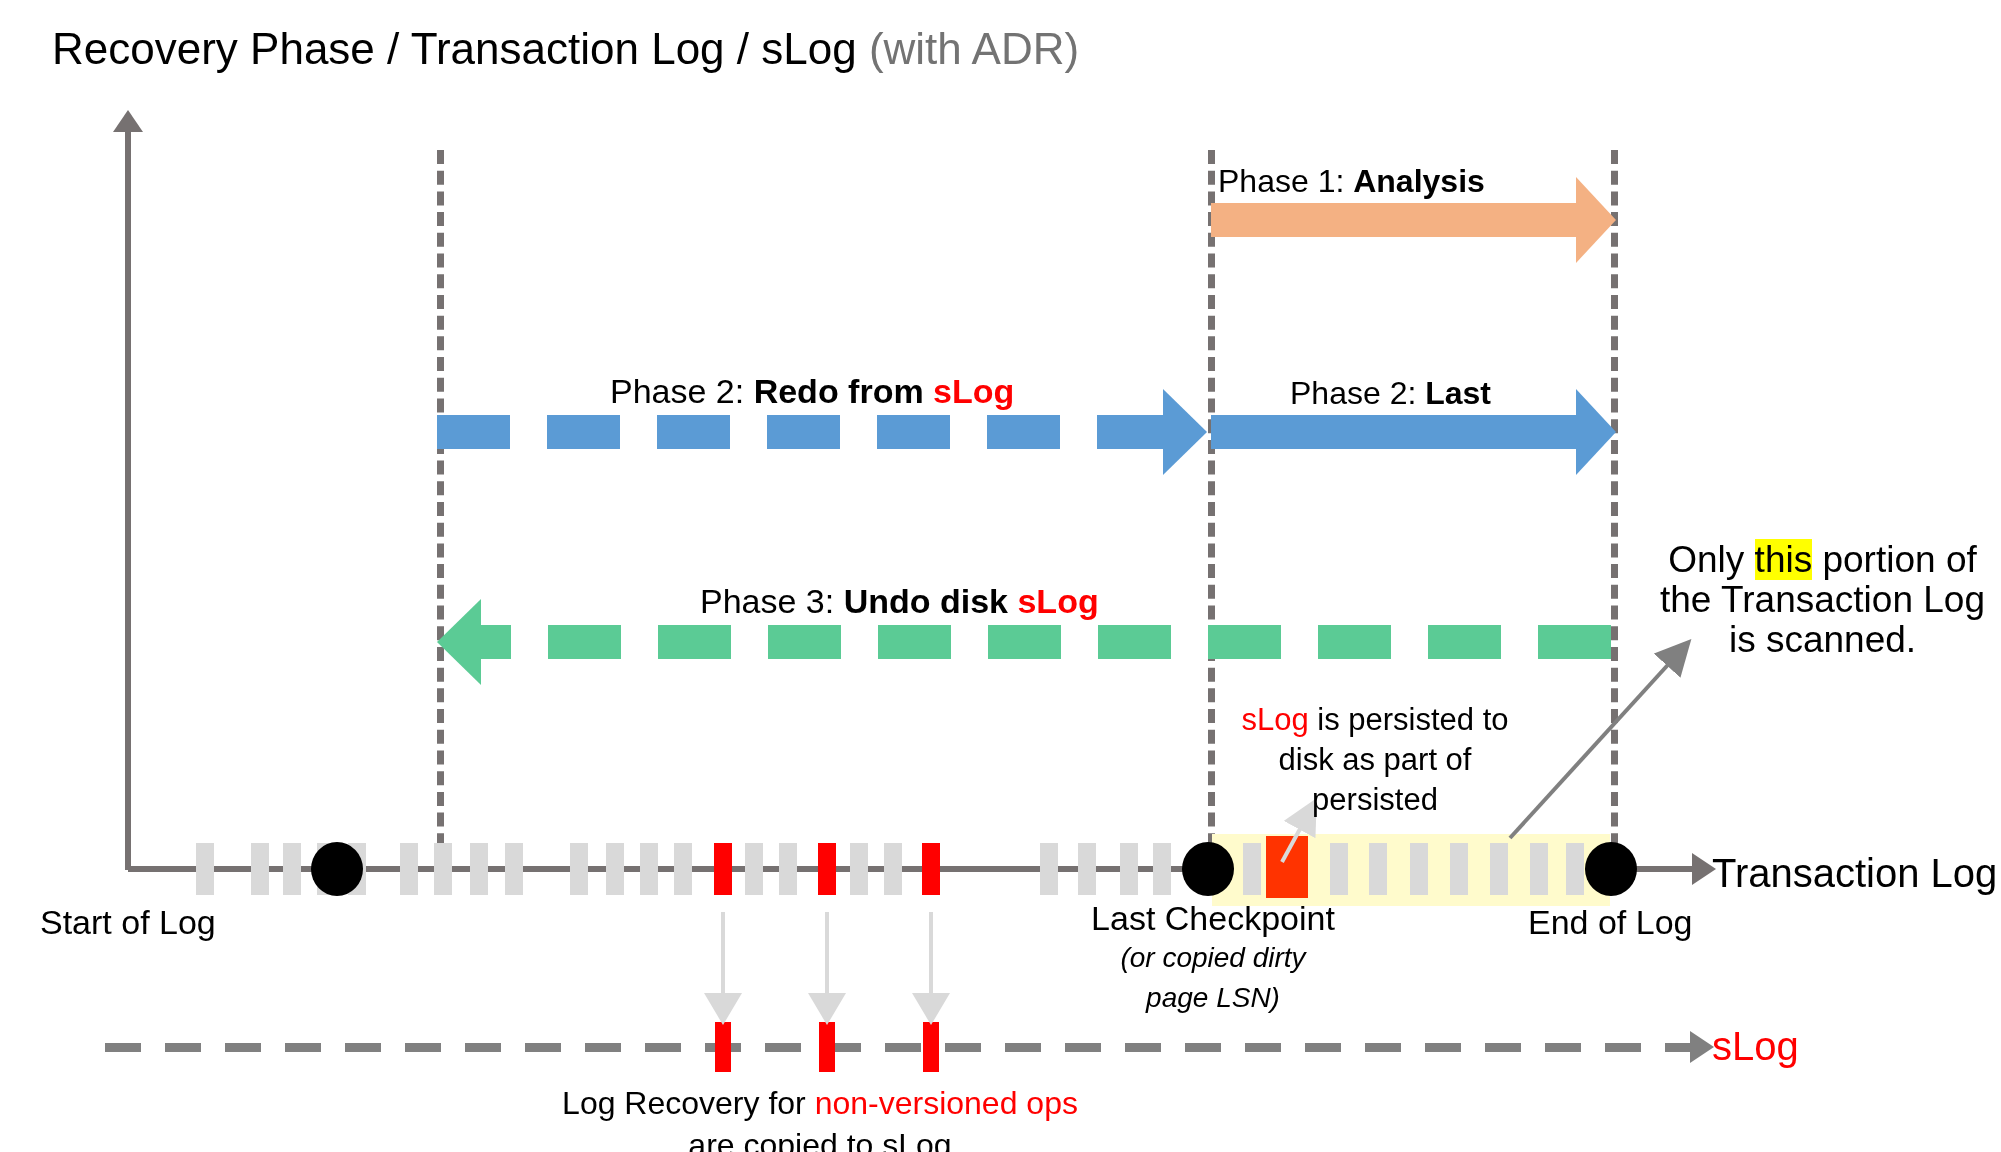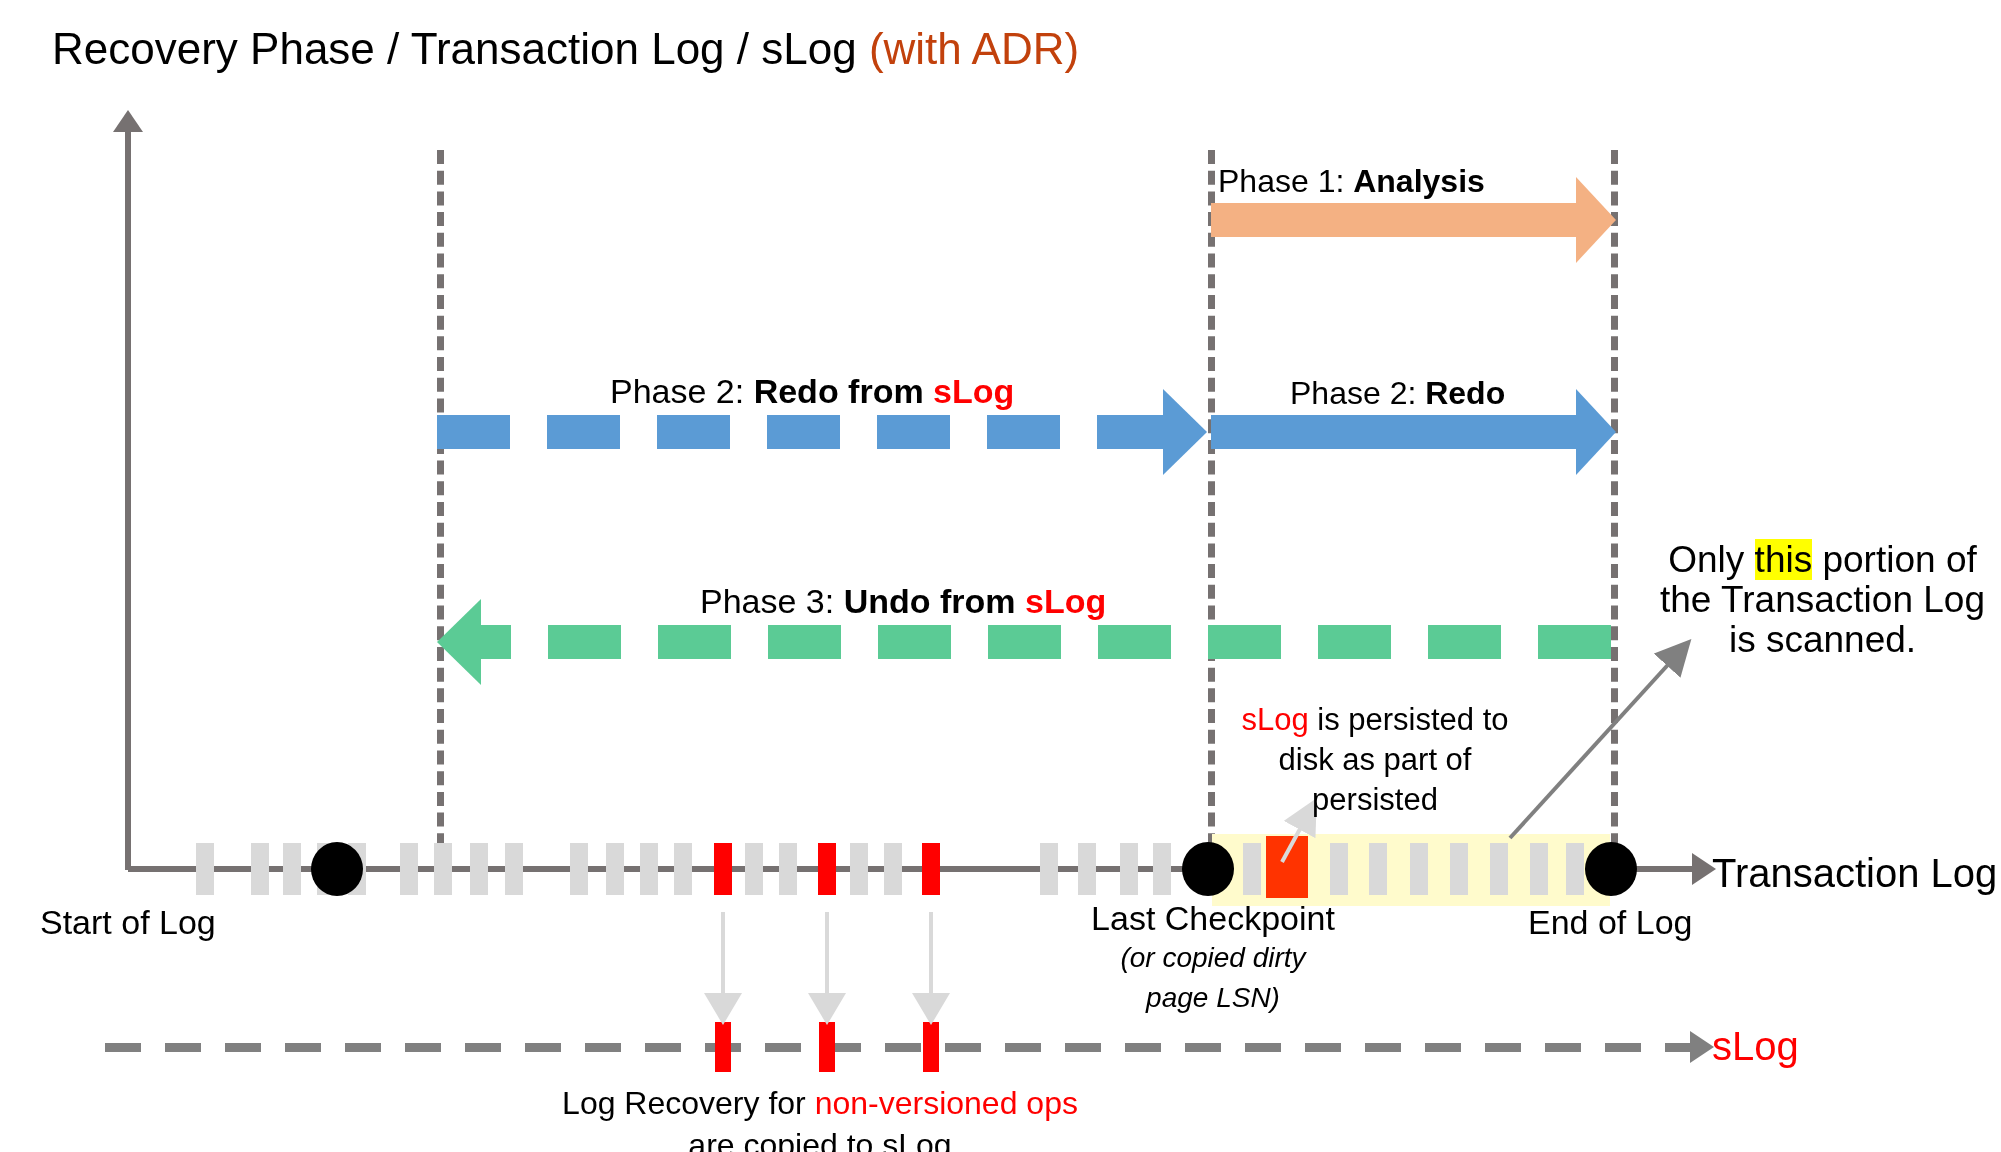--- a/index.html
+++ b/index.html
@@ -3,21 +3,21 @@
 <meta charset="utf-8">
 <style>
   html,body{margin:0;padding:0;background:#fff;}
   body{width:2001px;height:1152px;position:relative;overflow:hidden;
        font-family:"Liberation Sans",sans-serif;color:#000;}
 
   .abs{position:absolute;}
 
   
   #title{left:52px;top:22px;font-size:44px;line-height:54px;white-space:nowrap;}
-  #title .adr{color:#c2410c;}
+  #title .adr{color:#737373;}
 
   
   #y-axis{left:125px;top:122px;width:6px;height:748px;background:#767171;}
   #y-axis-head{left:113px;top:110px;width:0;height:0;
       border-left:15px solid transparent;border-right:15px solid transparent;
       border-bottom:22px solid #767171;}
 
   #x-axis{left:128px;top:866px;height:6px;width:1570px;background:#767171;}
   #x-axis-head{left:1692px;top:853px;width:0;height:0;
       border-top:16px solid transparent;border-bottom:16px solid transparent;
@@ -137,25 +137,25 @@
 <div class="abs arrow-body" id="p1-body"></div>
 <div class="abs arrow-head" id="p1-head"></div>
 <div class="abs" id="p1-label"><span>Phase 1: </span><span class="lbl-bold">Analysis</span></div>
 
 <div class="abs arrow-body" id="p2a-body"></div>
 <div class="abs arrow-head" id="p2a-head"></div>
 <div class="abs" id="p2a-label"><span>Phase 2: </span><span class="lbl-bold">Redo from </span><span class="lbl-bold red">sLog</span></div>
 
 <div class="abs arrow-body" id="p2b-body"></div>
 <div class="abs arrow-head" id="p2b-head"></div>
-<div class="abs" id="p2b-label"><span>Phase 2: </span><span class="lbl-bold">Redo</span></div>
+<div class="abs" id="p2b-label"><span>Phase 2: </span><span class="lbl-bold">Last</span></div>
 
 <div class="abs arrow-body" id="p3-body"></div>
 <div class="abs arrow-head" id="p3-head"></div>
-<div class="abs" id="p3-label"><span>Phase 3: </span><span class="lbl-bold">Undo from </span><span class="lbl-bold red">sLog</span></div>
+<div class="abs" id="p3-label"><span>Phase 3: </span><span class="lbl-bold">Undo disk </span><span class="lbl-bold red">sLog</span></div>
 
 <div class="abs" id="scan-highlight"></div>
 
 <div id="ticks-layer">
     <div class="abs tick" style="left: 196px;"></div>
     <div class="abs tick" style="left: 251px;"></div>
     <div class="abs tick" style="left: 283px;"></div>
     <div class="abs tick" style="left: 317px;"></div>
     <div class="abs tick" style="left: 348px;"></div>
     <div class="abs tick" style="left: 400px;"></div>

